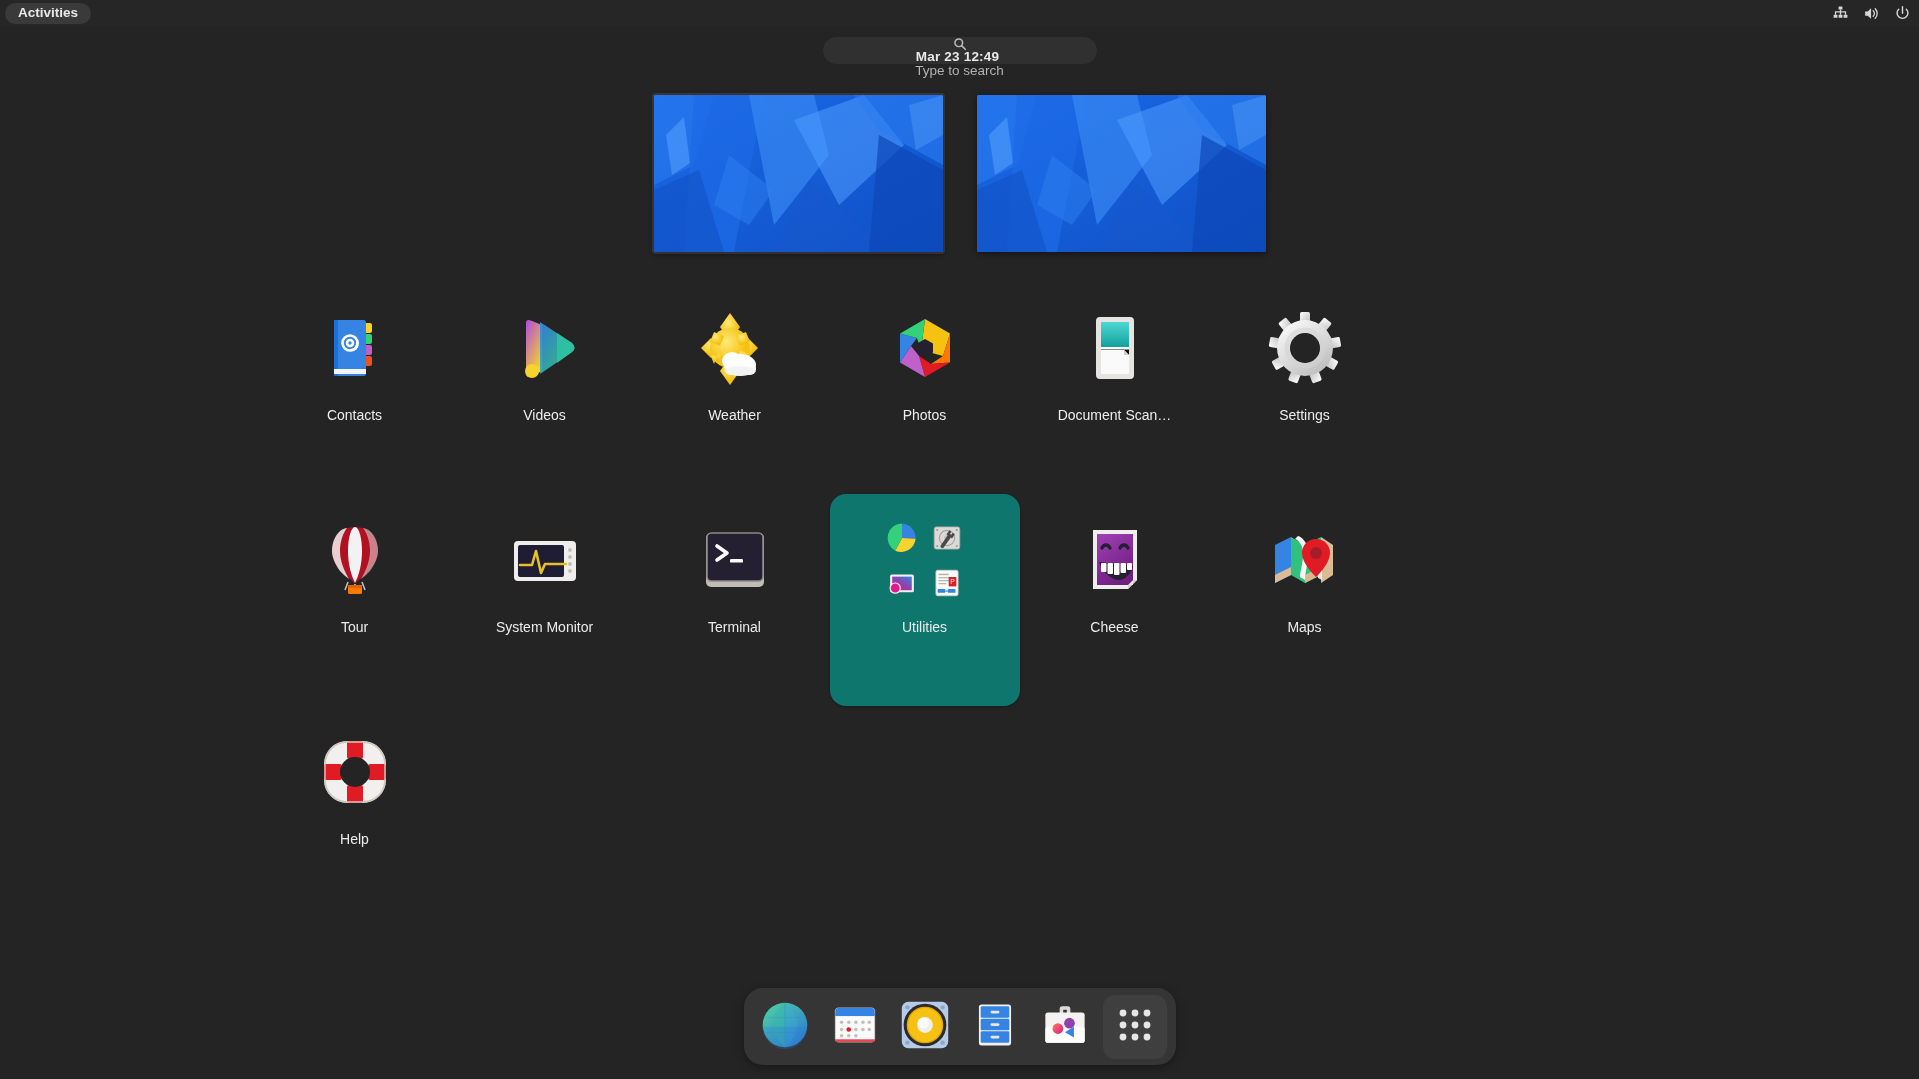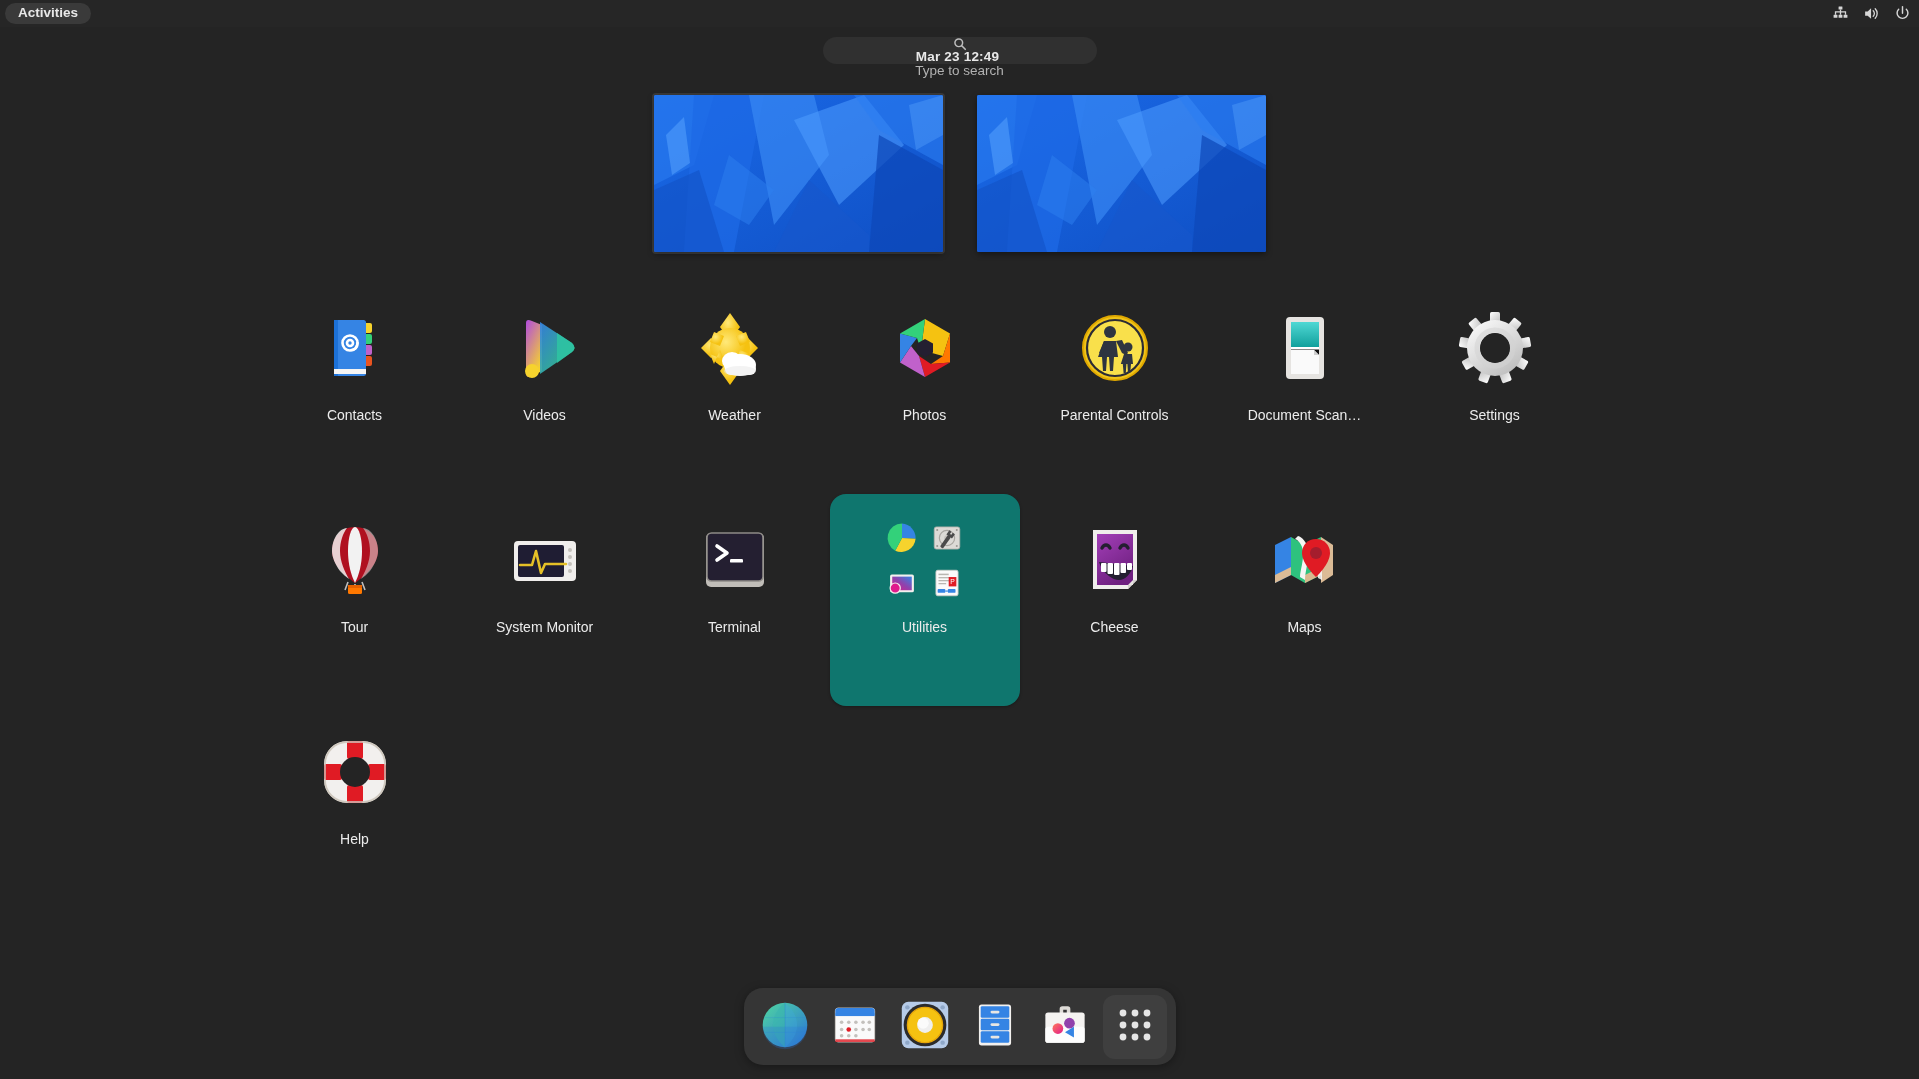--- a/index.html
+++ b/index.html
@@ -340,39 +340,20 @@
             <path d="M-25,14.5 L-25,-14.5 L-8,-10 L-14,-2 Z" fill="#3584e4"></path>
             <path d="M-25,-14.5 L0,-29 L-4,2 L-8,-10 Z" fill="#33d17a"></path>
             <polygon points="0,-9 8,-4.5 8,4.5 0,9 -8,4.5 -8,-4.5" fill="#241f31"></polygon>
           </g>
         </svg>
       </div>
       <div class="app-label">Photos</div>
     </div>
 
 
-    <div class="app-cell">
-      <div class="app-icon">
-        <svg width="86" height="86" viewBox="0 0 86 86">
-          <circle cx="43" cy="43" r="32" fill="#f0c419"></circle>
-          <circle cx="43" cy="43" r="32" fill="none" stroke="#e0a800" stroke-width="2"></circle>
-          <circle cx="43" cy="43" r="28" fill="#f9e04b"></circle>
-          <circle cx="43" cy="43" r="28" fill="none" stroke="#2b2b35" stroke-width="2.2"></circle>
-          <g fill="#2e3440">
-            <circle cx="38" cy="27" r="6"></circle>
-            <path d="M32 36h12l2 16h-4l-1 14h-3l-1-14h-2l-1 14h-3l-1-14h-4z"></path>
-            <path d="M32 36l-5 12 3 1.5 5-9z"></path>
-            <path d="M44 36l6 12 4 2 2-2-6-13z"></path>
-            <circle cx="56" cy="42" r="4.5"></circle>
-            <path d="M52 49h8l1 10h-2l-.8 9h-2.2l-.6-9h-1l-.6 9h-2.2l-.8-9h-2z"></path>
-          </g>
-        </svg>
-      </div>
-      <div class="app-label">Parental Controls</div>
-    </div>
 
     <div class="app-cell">
       <div class="app-icon">
         <svg width="86" height="86" viewBox="0 0 86 86">
           <defs>
             <linearGradient id="scanG" x1="0" y1="0" x2="0" y2="1">
               <stop offset="0" stop-color="#4fd8d4"></stop>
                 <stop offset="1" stop-color="#0f9e9a"></stop>
             </linearGradient>
           </defs>

